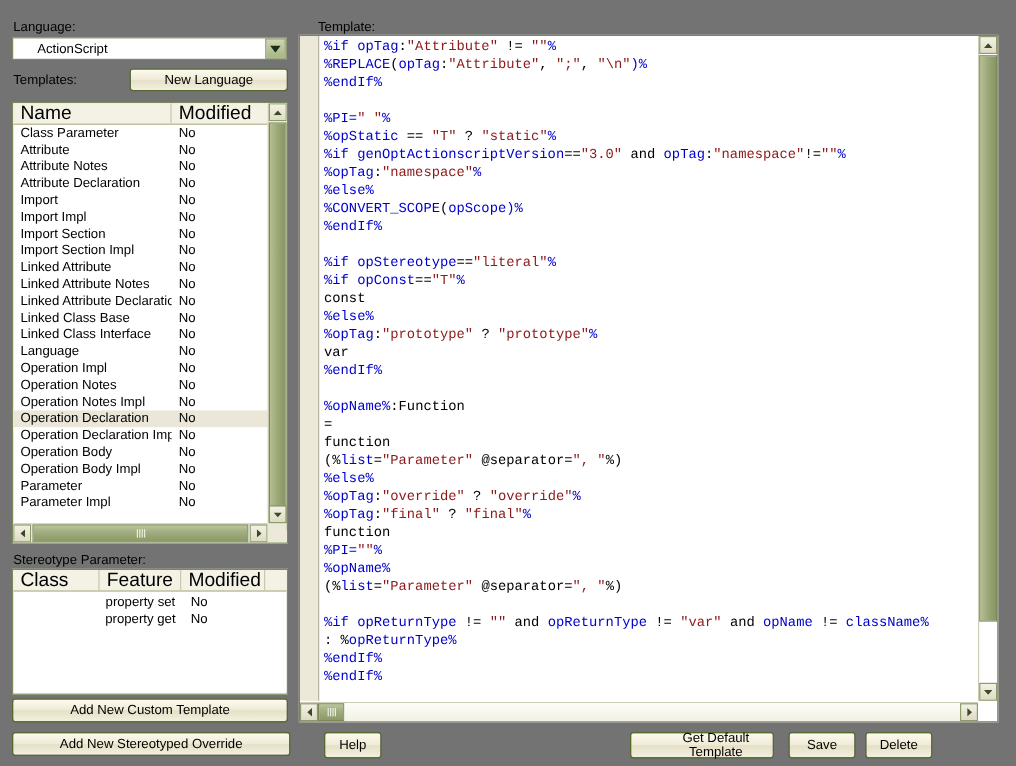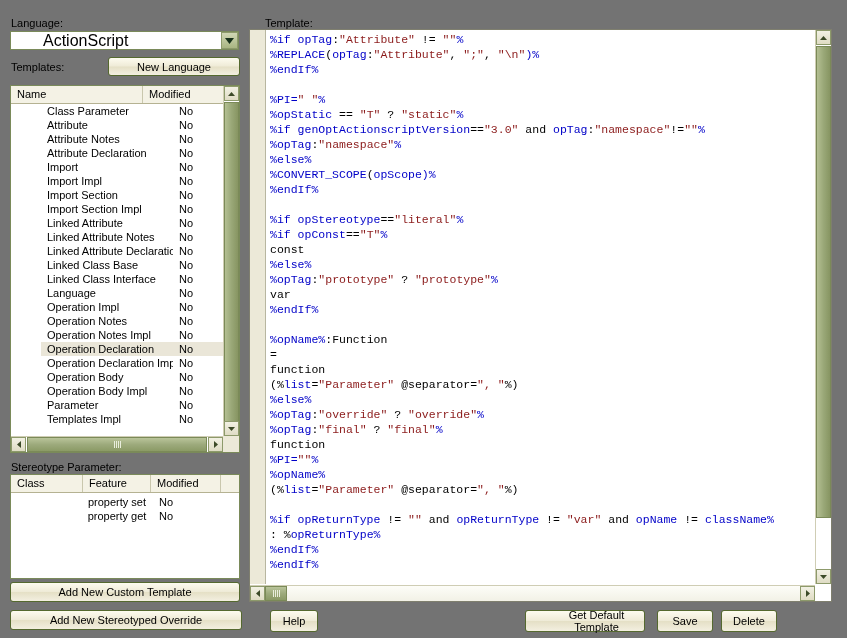--- a/index.html
+++ b/index.html
@@ -33,25 +33,24 @@
     width: 229px; height: 19px;
     background: #fff;
     border: 1px solid #7a8a5a;
     box-sizing: border-box;
     display: flex;
     align-items: center;
   }
   .combo .value {
     flex: 1;
     padding-left: 20px;
-    font-size: 16px;
+    font-size: 11px;
     color: #000;
     white-space: nowrap;
     overflow: hidden;
-    margin-left: 12px;
   }
   .combo .arrowbtn {
     width: 17px; height: 17px;
     margin-right: 0px;
     background: linear-gradient(180deg,#cfd6b4 0%, #a9b582 100%);
     border: 1px solid #8d9a6b;
     box-sizing: border-box;
     display: flex; align-items: center; justify-content: center;
   }
   .combo .arrowbtn svg { display:block; }
@@ -88,39 +87,38 @@
 
   .lhead {
     position: absolute; left: 0; top: 0; right: 0;
     height: 18px;
     background: #f4f2e5;
     border-bottom: 1px solid #b5b292;
     box-sizing: border-box;
     display: flex;
   }
   .lhead .hcell {
-    font-size: 11px;
+    font-size: 16px;
     color: #000;
     padding-left: 6px;
     line-height: 17px;
     box-sizing: border-box;
     border-right: 1px solid #c9c7ad;
     white-space: nowrap;
     overflow: hidden;
   }
   .lhead .hcell.c1 { width: 132px; }
   .lhead .hcell.c2 { width: 84px; border-right: none;}
 
   .lrows {
     position: absolute;
     left: 0; top: 18px;
     width: 214px;
     bottom: 18px;
     overflow: hidden;
-    padding-left: 30px;
   }
   .lrow {
     display: flex;
     height: 14px;
     line-height: 14px;
     font-size: 11px;
     white-space: nowrap;
   }
   .lrow.sel { background: #eae6d8; }
   .lrow .c1 { width: 132px; padding-left: 6px; box-sizing: border-box; overflow: hidden; }
@@ -379,21 +377,21 @@
         </div>
         <div class="lrow">
           <div class="c1">Operation Body Impl</div>
           <div class="c2">No</div>
         </div>
         <div class="lrow">
           <div class="c1">Parameter</div>
           <div class="c2">No</div>
         </div>
         <div class="lrow">
-          <div class="c1">Templates Impl</div>
+          <div class="c1">Parameter Impl</div>
           <div class="c2">No</div>
         </div>
       </div>
 
     <div class="vscroll">
       <div class="sbtn vtrack-top">
         <svg width="7" height="4" viewBox="0 0 7 4">
             <path d="M3.5 0 L7 4 L0 4 Z" fill="#3c4a28"></path>
           </svg>
       </div>

